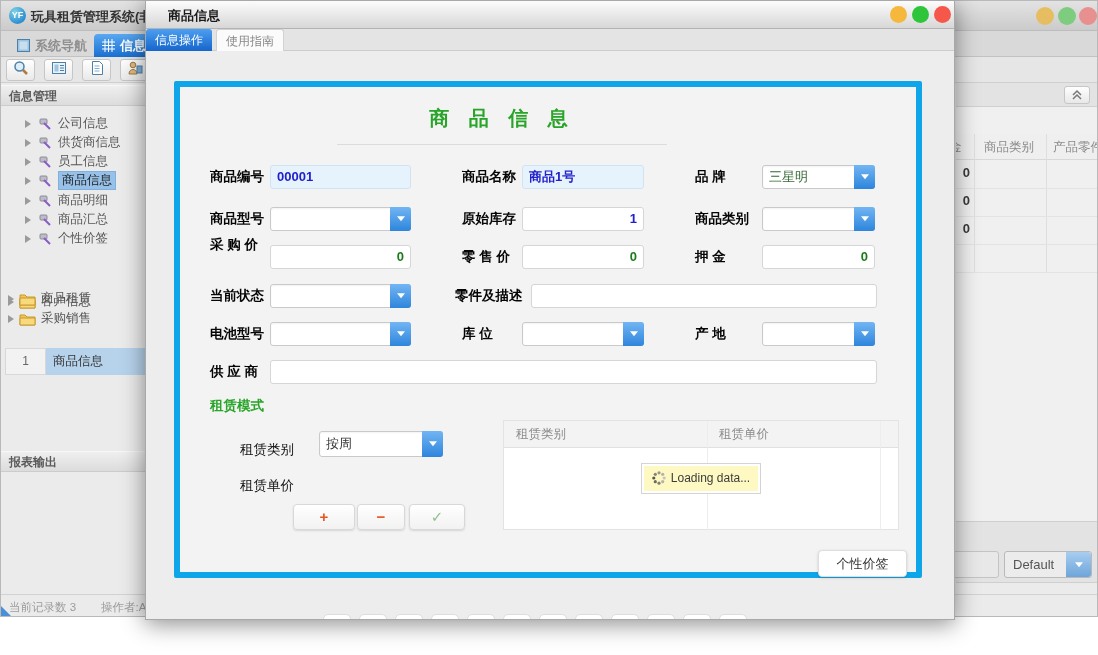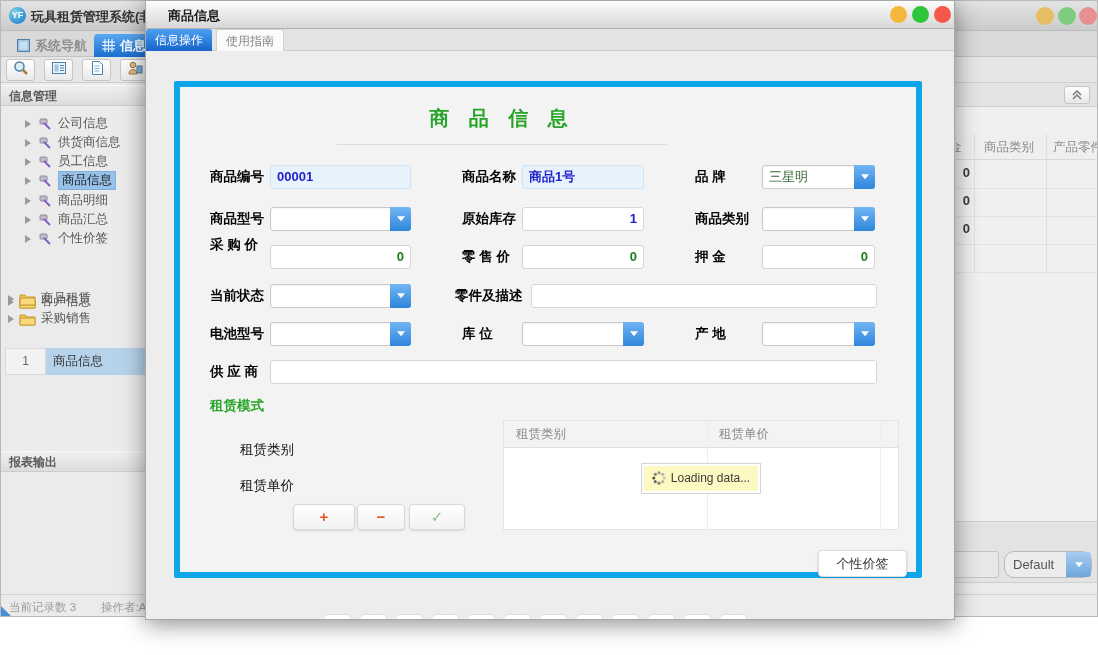--- a/index.html
+++ b/index.html
@@ -265,21 +265,21 @@
     <div class="abs hline" style="left:0;top:109px;width:143px;"></div>
     <div class="abs" style="left:0;top:109px;width:143px;height:28px;">
       <span class="abs bg-zero" style="left:-16px;top:5px;width:30px;">0</span>
     </div>
     <div class="abs hline" style="left:0;top:137px;width:143px;"></div>
     <div class="abs hline" style="left:0;top:165px;width:143px;"></div>
   </div>
 
   <div class="abs" style="left:955px;top:520px;width:143px;height:62px;background:#e3e3e3;border-top:1px solid #cfcfcf;border-bottom:1px solid #cfcfcf;">
     <div class="abs" style="left:-27px;top:29px;width:70px;height:27px;background:#e8e8e8;border:1px solid #c4c4c4;border-radius:3px;"></div>
-    <div class="abs gsel" style="left:48px;top:29px;width:88px;border-radius:10px;">
+    <div class="abs gsel" style="left:48px;top:29px;width:88px;">
       <span class="val">Default</span>
       <span class="arr"></span>
     </div>
   </div>
 
   <div id="statusbar" class="abs">
     <span class="abs" style="left:8px;top:5px;">当前记录数 3</span>
     <span class="abs" style="left:100px;top:5px;">操作者:A</span>
   </div>
   <div class="abs wedge"></div>
@@ -356,20 +356,24 @@
       <span class="val"></span>
       <span class="arr"></span>
     </div>
 
     <div class="abs flabel" style="left:30px;top:273px;">供 应 商</div>
     <div class="abs inp" style="left:90px;top:273px;width:607px;"></div>
 
     <div class="abs greenlbl" style="left:30px;top:310px;">租赁模式</div>
 
     <div class="abs" style="left:60px;top:350px;font-size:13.5px;color:#111;line-height:26px;">租赁类别</div>
+    <div class="abs dd" style="left:139px;top:344px;width:124px;height:26px;">
+      <span class="val" style="line-height:24px;">按周</span>
+      <span class="arr" style="height:26px;"></span>
+    </div>
     <div class="abs" style="left:60px;top:386px;font-size:13.5px;color:#111;line-height:25px;">租赁单价</div>
 
     <div class="abs smallbtn" style="left:113px;top:417px;width:62px;color:#e8551e;">+</div>
     <div class="abs smallbtn" style="left:177px;top:417px;width:48px;color:#e8551e;">−</div>
     <div class="abs smallbtn" style="left:229px;top:417px;width:56px;color:#8fbf8f;">✓</div>
 
     <div class="abs grid" style="left:323px;top:333px;width:396px;height:110px;">
       <div class="grid-hdr">
         <span class="abs" style="left:12px;">租赁类别</span>
         <span class="abs" style="left:215px;">租赁单价</span>

